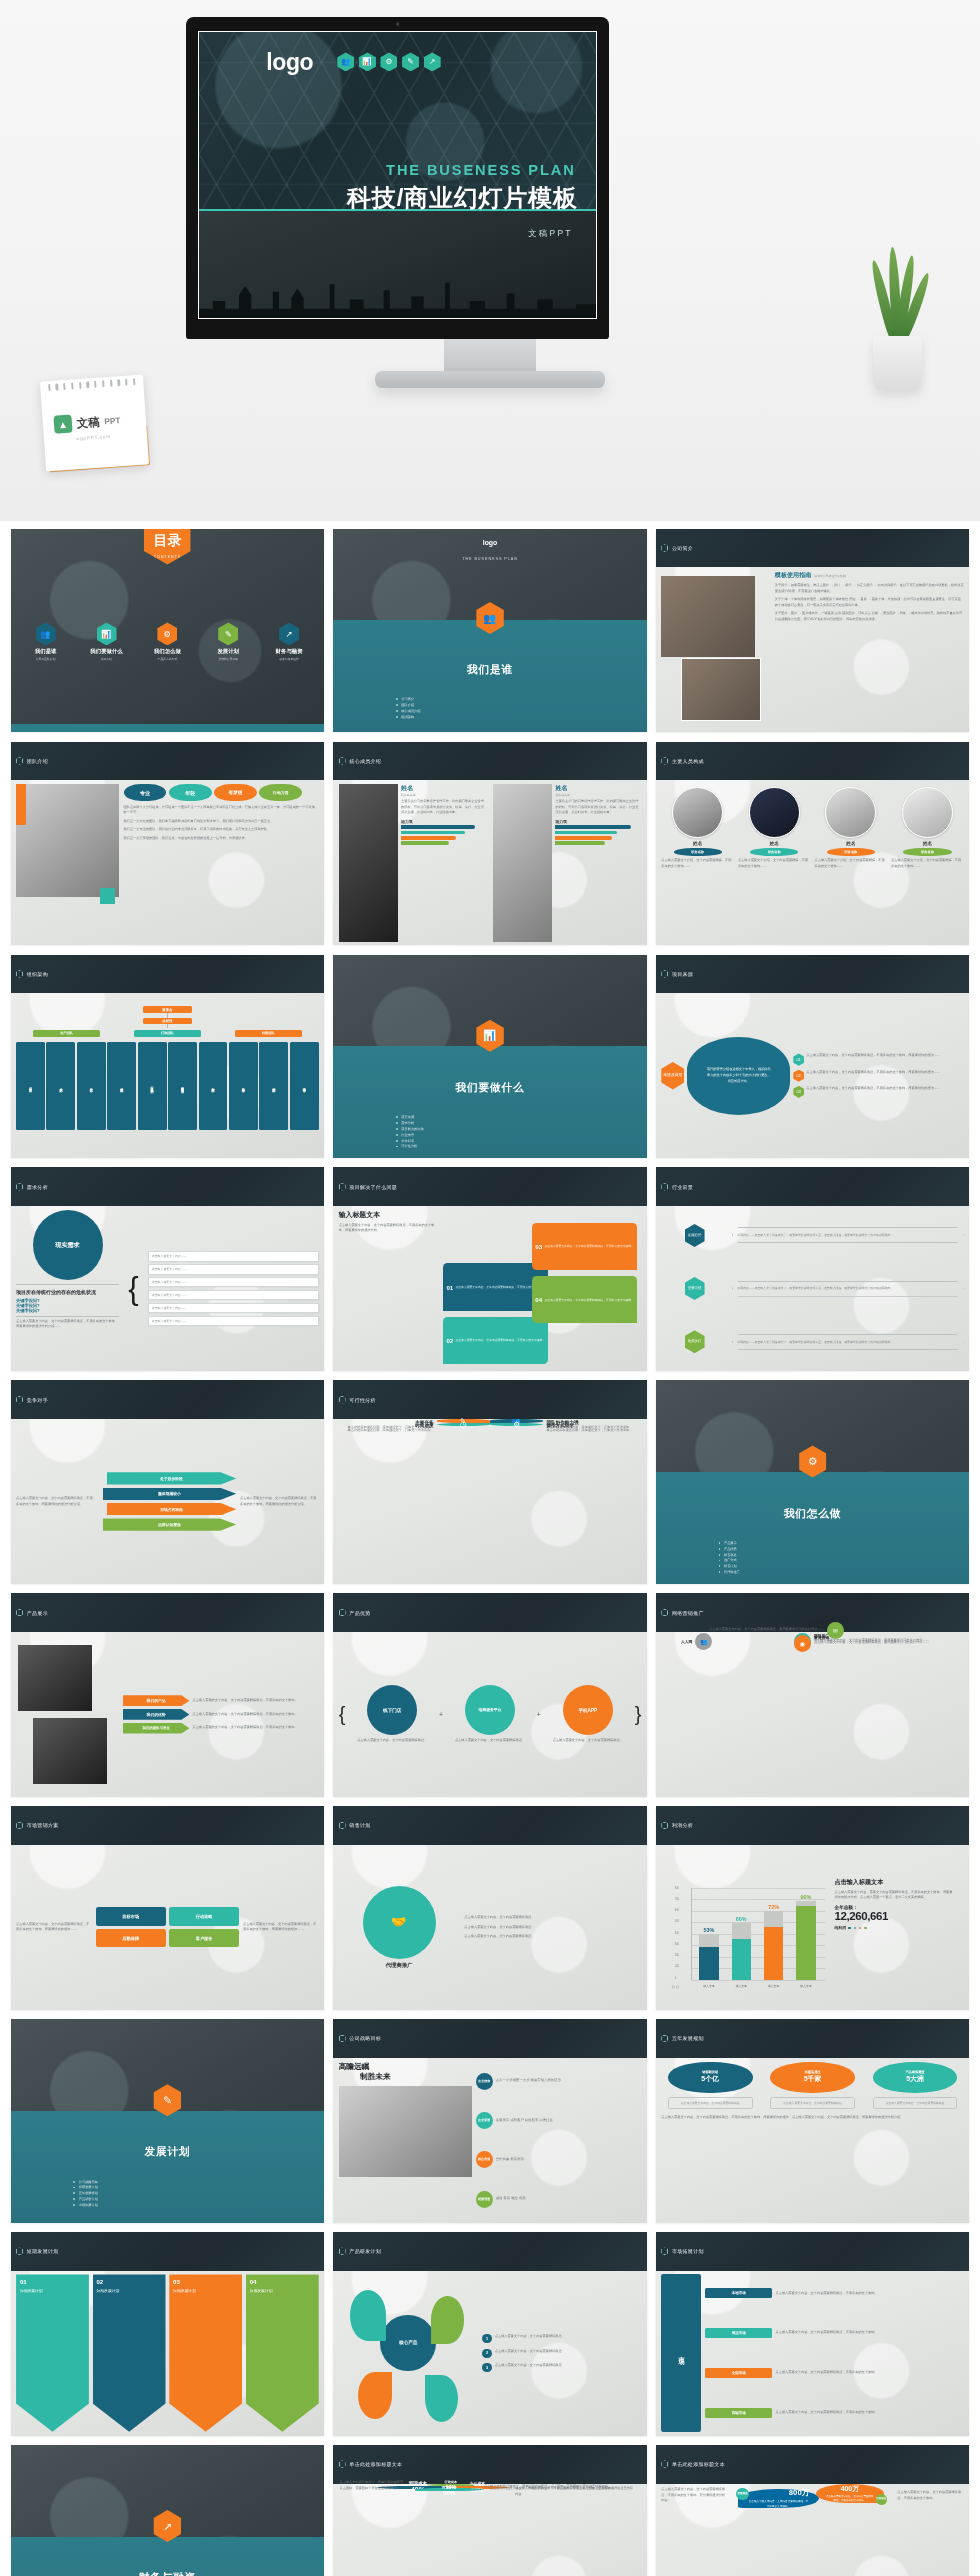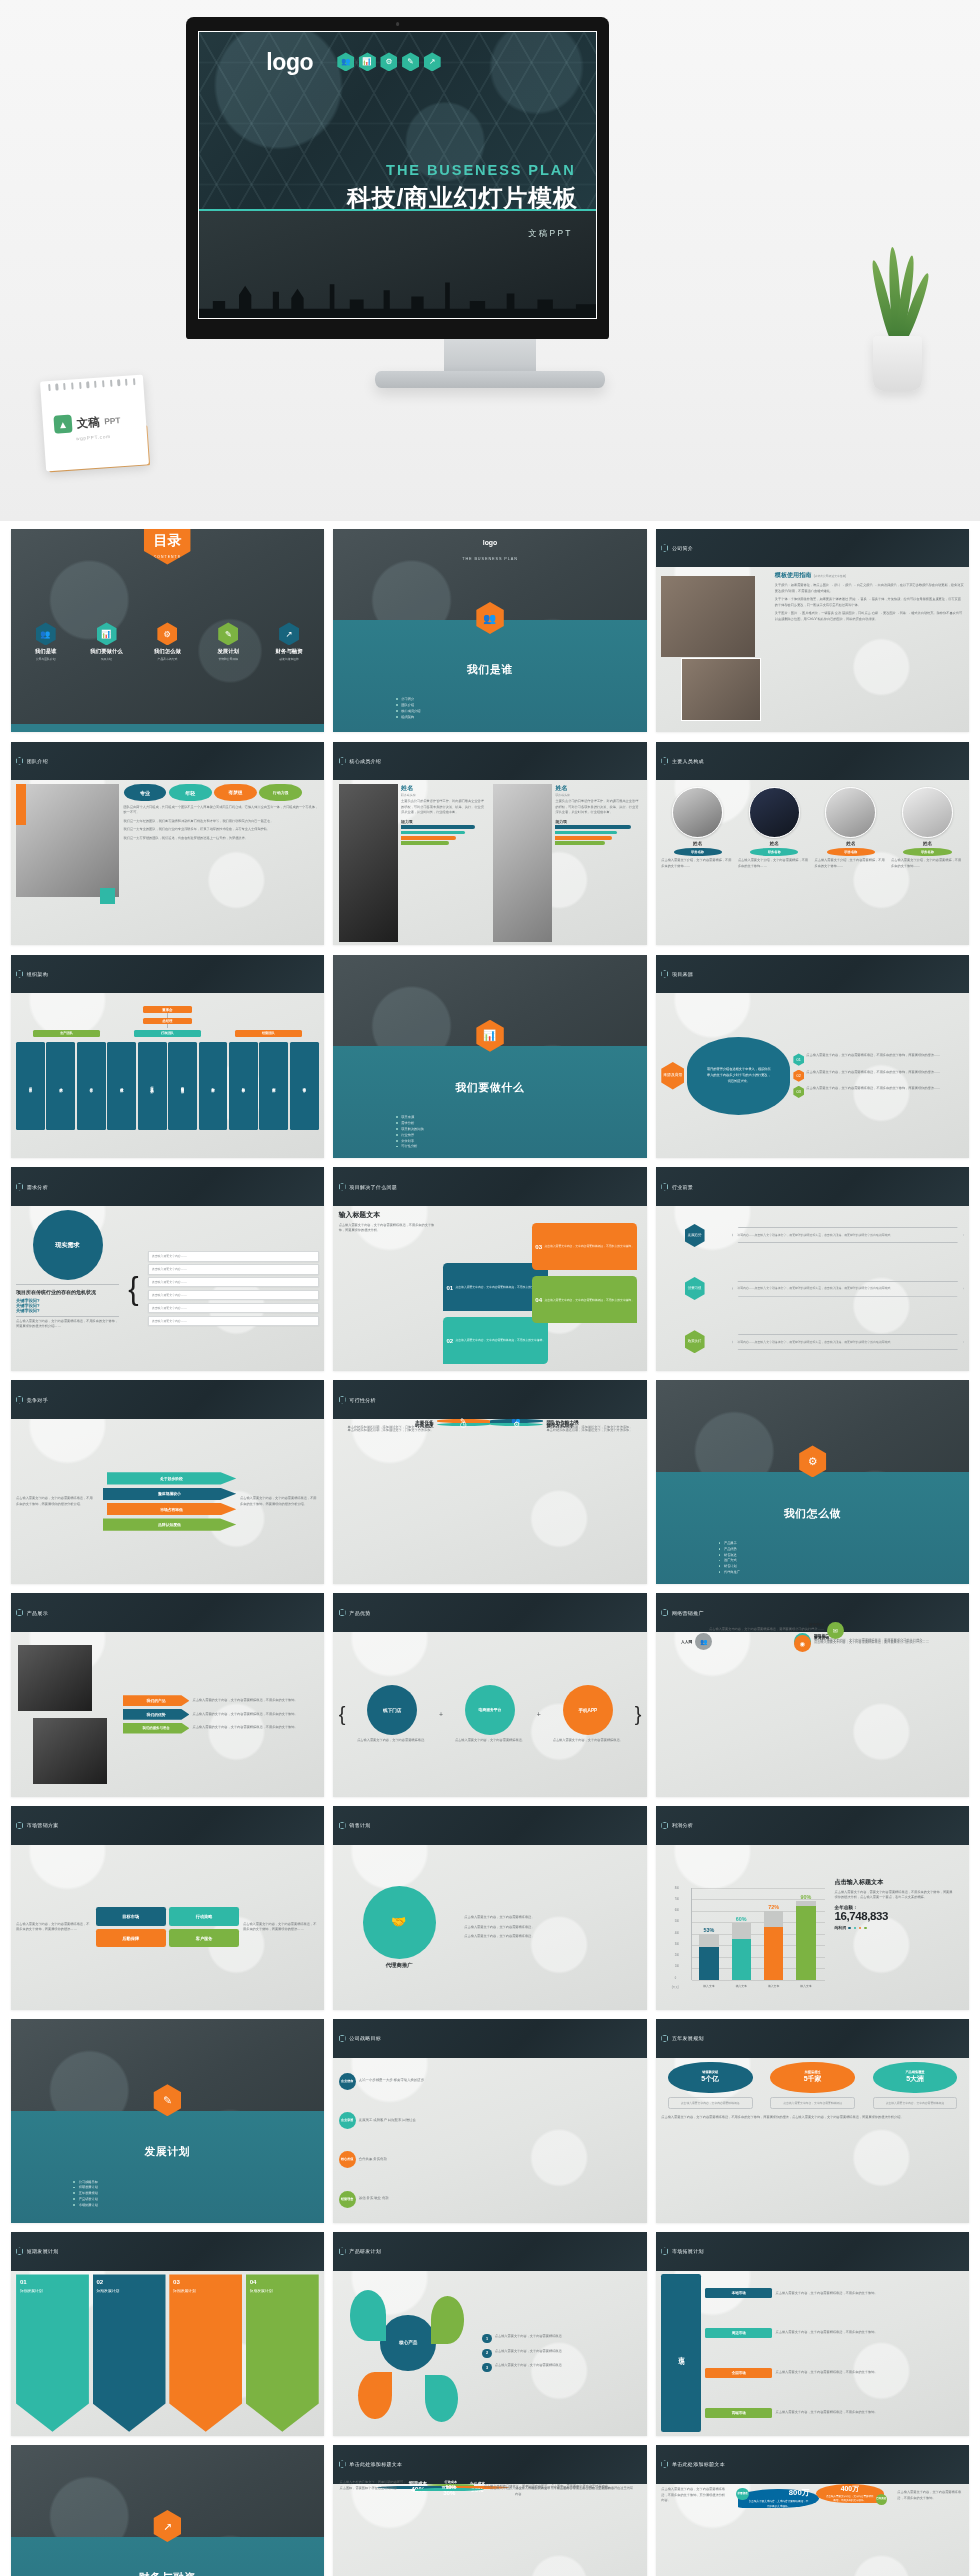--- a/index.html
+++ b/index.html
@@ -883,21 +883,21 @@
           <span>输入文本</span>
           <span>输入文本</span>
           <span>输入文本</span>
           <span>输入文本</span>
         </div>
       </div>
       <div style="position:absolute;right:5%;top:20%;width:38%">
         <div style="font-size:6.1px;font-weight:700;color:#23282b">点击输入标题文本</div>
         <p class="txt" style="margin-top:3.1px">点击输入需要文字内容，需要文字内容需要精练概括，不用多余的文字修饰，简要展现你的想法分析，点击输入需要一个要点，看出二次文案的精炼。</p>
         <div style="font-size:4.6px;font-weight:700;color:#23282b;margin-top:4.6px">全年总额：</div>
-        <div style="font-size:11.5px;font-weight:700;color:#1d2226;letter-spacing:-0.4px">16,748,833</div>
+        <div style="font-size:11.5px;font-weight:700;color:#1d2226;letter-spacing:-0.4px">12,260,661</div>
         <div style="margin-top:3.1px;display:flex;align-items:center;gap:2.3px">
           <b style="font-size:3.8px;color:#23282b">纯利润</b>
           <span class="legend-dot" style="background:#18647d"></span>
           <span class="legend-dot" style="background:#2fb8a6"></span>
           <span class="legend-dot" style="background:#f47b20"></span>
           <span class="legend-dot" style="background:#7cb342"></span>
         </div>
       </div>
     </div>
   </div>
@@ -916,20 +916,25 @@
     </ul>
   </div>
 
   <div class="slide">
     <div class="bgtex"></div>
     <div class="hdr">
       <span class="ic"></span>
       <span class="tt">公司战略目标</span>
     </div>
     <div class="body" style="display:flex;gap:3.8px">
+      <div style="width:44%;position:relative">
+        <div style="font-size:7.7px;font-weight:700;color:#23282b">高瞻远瞩</div>
+        <div style="font-size:7.7px;font-weight:700;color:#23282b;margin-left:16%">制胜未来</div>
+        <div class="photo g" style="width:100%;height:58%;margin-top:4.6px"></div>
+      </div>
       <div style="flex:1;display:flex;flex-direction:column;justify-content:space-around">
         <div style="display:flex;align-items:center;gap:3.1px">
           <span class="pill c-dblue" style="width:17px;height:17px;border-radius:50%;font-size:3.1px;line-height:1.1;text-align:center">企业使命</span>
           <span class="txt" style="font-size:3.4px">无论一小步都是一大步 都要带动人类的进步</span>
         </div>
         <div style="display:flex;align-items:center;gap:3.1px">
           <span class="pill c-teal" style="width:17px;height:17px;border-radius:50%;font-size:3.1px;line-height:1.1;text-align:center">企业宗旨</span>
           <span class="txt" style="font-size:3.4px">发展员工 成就客户 回报股东 回馈社会</span>
         </div>
         <div style="display:flex;align-items:center;gap:3.1px">

